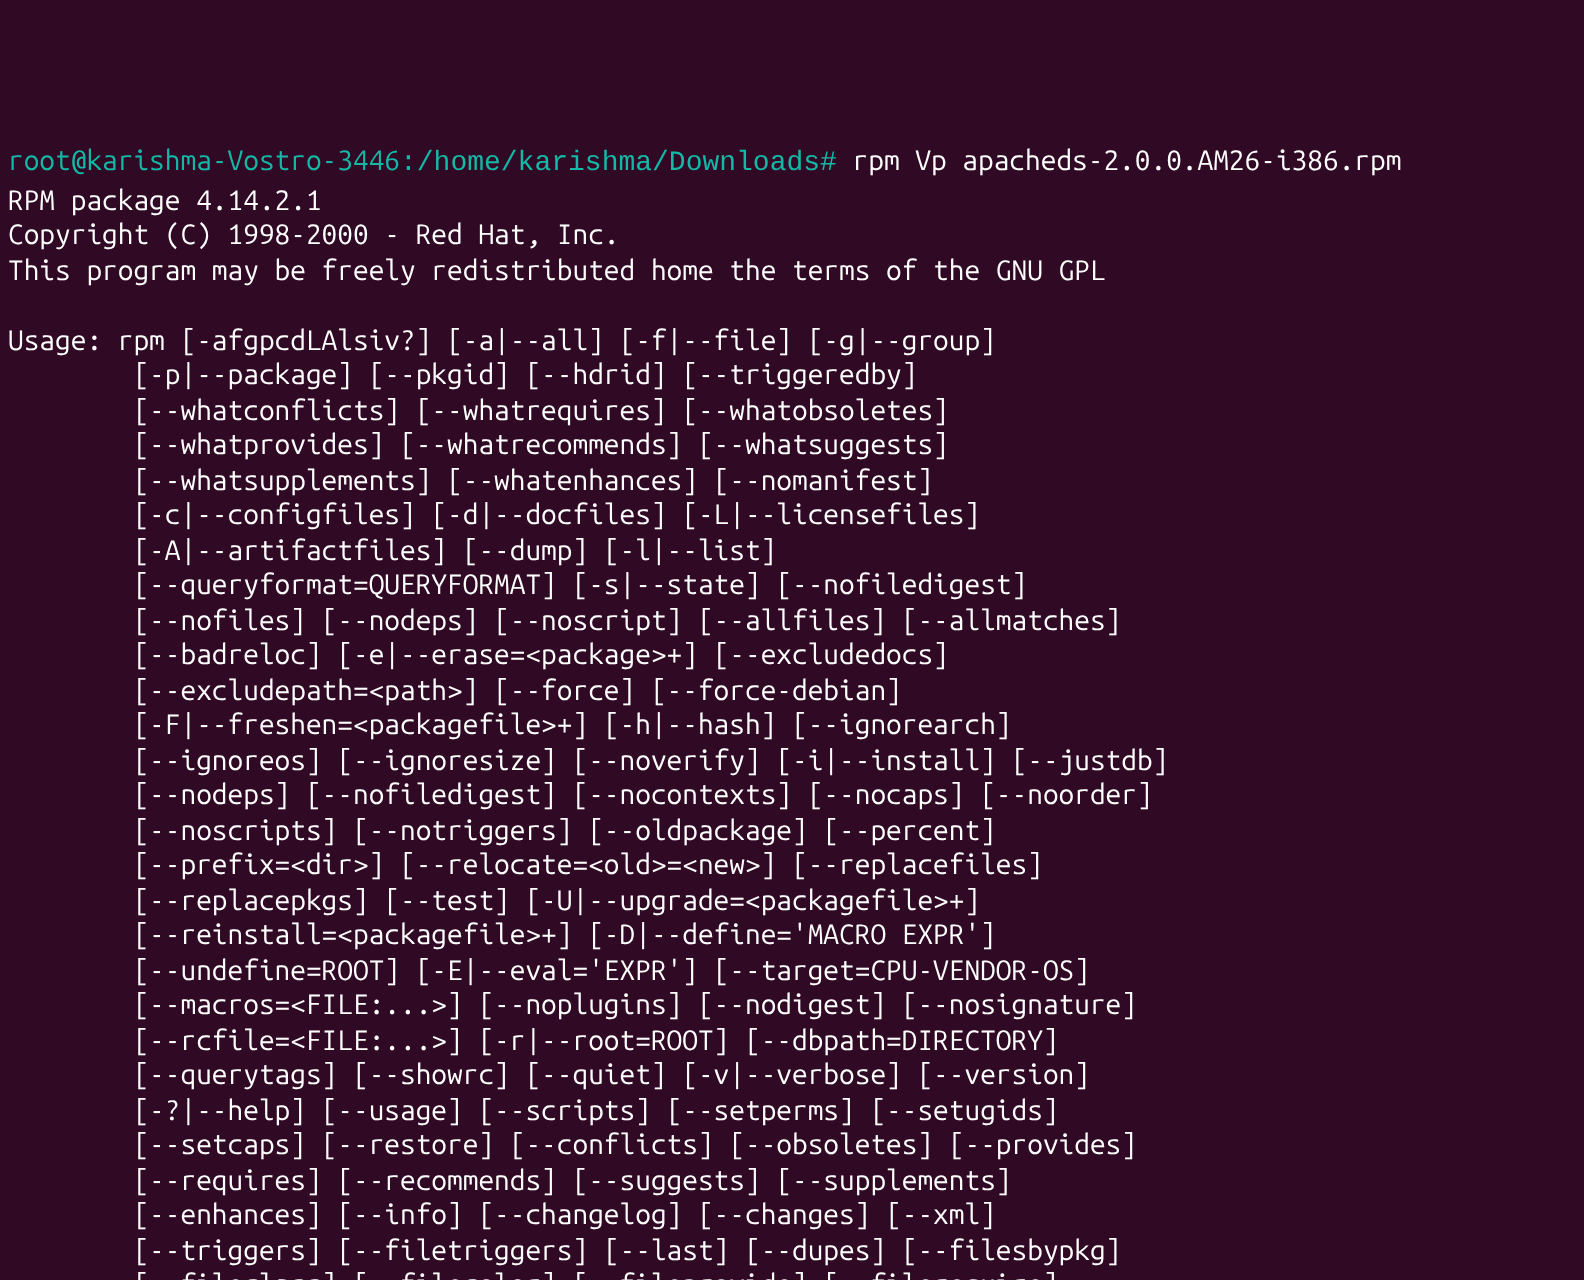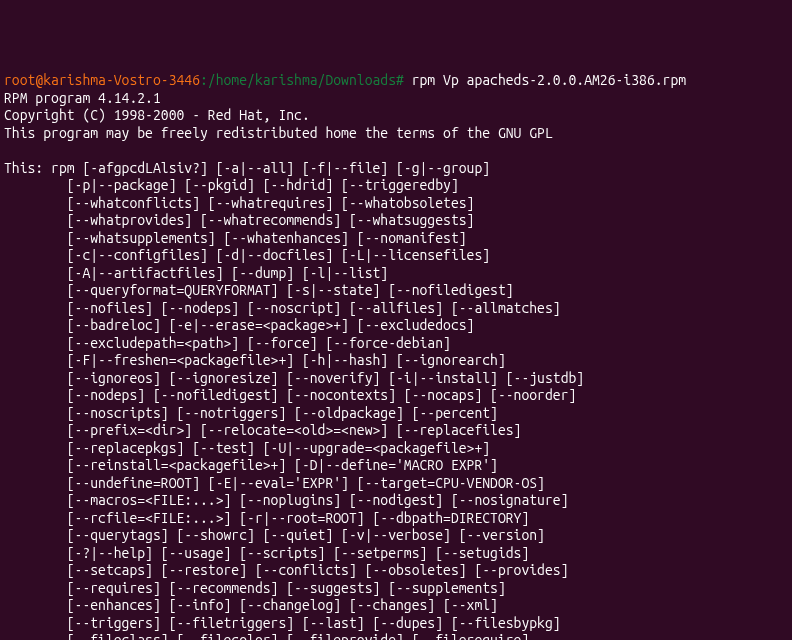--- a/index.html
+++ b/index.html
@@ -13,40 +13,41 @@
       font-family: 'Ubuntu Mono', 'Courier New', monospace;
       font-size: 14px;
       line-height: 1.25;
       padding: 2px 4px;
       width: 792px;
       height: 640px;
       overflow: hidden;
       white-space: pre;
     }
     .prompt-user {
-      color: #f97316;
+      color: #14b8a6;
     }
     .prompt-path {
-      color: #15803d;
+      color: #14b8a6;
+      font-family: Liberation Mono, monospace;
     }
     .line {
       white-space: pre;
     }
   </style>
 </head>
 <body>
 
 
 
 <div><span class="line"><span class="prompt-user">root@karishma-Vostro-3446</span><span class="prompt-path">:/home/karishma/Downloads#</span><span> rpm Vp apacheds-2.0.0.AM26-i386.rpm</span></span>
-<span class="line">RPM program 4.14.2.1</span>
+<span class="line">RPM package 4.14.2.1</span>
 <span class="line">Copyright (C) 1998-2000 - Red Hat, Inc.</span>
 <span class="line">This program may be freely redistributed home the terms of the GNU GPL</span>
 
-<span class="line">This: rpm [-afgpcdLAlsiv?] [-a|--all] [-f|--file] [-g|--group]</span>
+<span class="line">Usage: rpm [-afgpcdLAlsiv?] [-a|--all] [-f|--file] [-g|--group]</span>
 <span class="line">        [-p|--package] [--pkgid] [--hdrid] [--triggeredby]</span>
 <span class="line">        [--whatconflicts] [--whatrequires] [--whatobsoletes]</span>
 <span class="line">        [--whatprovides] [--whatrecommends] [--whatsuggests]</span>
 <span class="line">        [--whatsupplements] [--whatenhances] [--nomanifest]</span>
 <span class="line">        [-c|--configfiles] [-d|--docfiles] [-L|--licensefiles]</span>
 <span class="line">        [-A|--artifactfiles] [--dump] [-l|--list]</span>
 <span class="line">        [--queryformat=QUERYFORMAT] [-s|--state] [--nofiledigest]</span>
 <span class="line">        [--nofiles] [--nodeps] [--noscript] [--allfiles] [--allmatches]</span>
 <span class="line">        [--badreloc] [-e|--erase=&lt;package&gt;+] [--excludedocs]</span>
 <span class="line">        [--excludepath=&lt;path&gt;] [--force] [--force-debian]</span>

